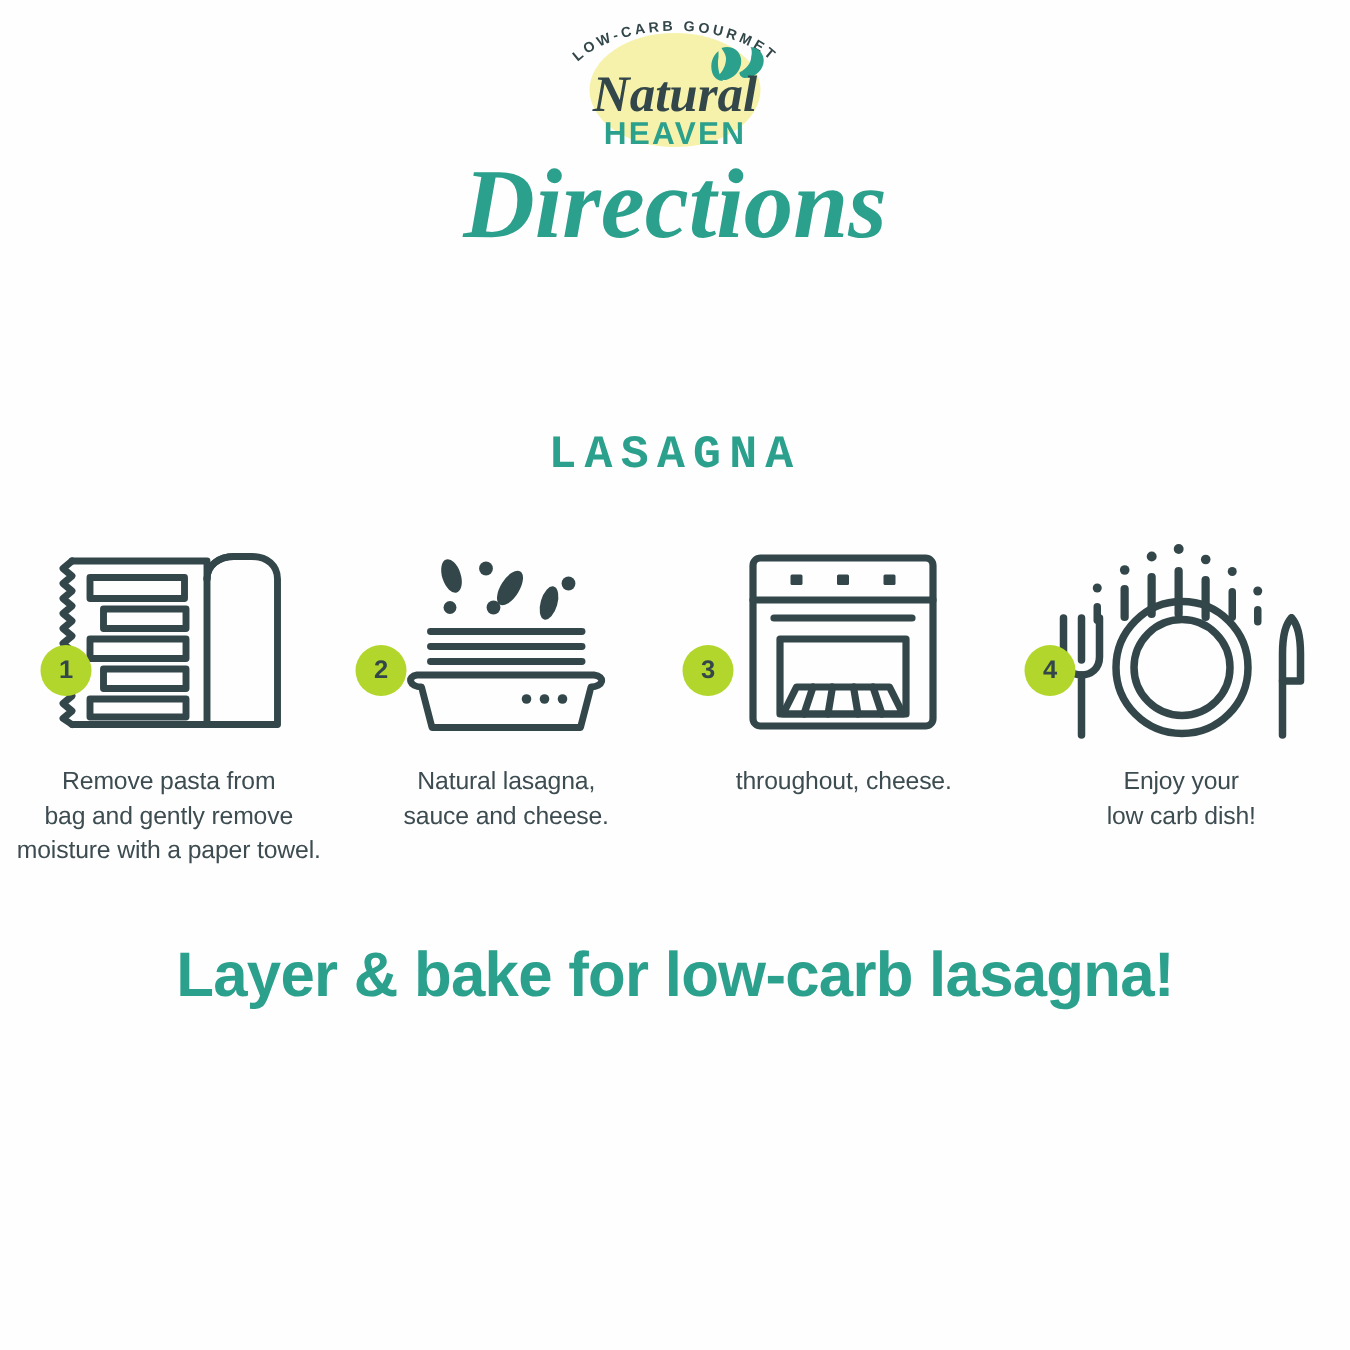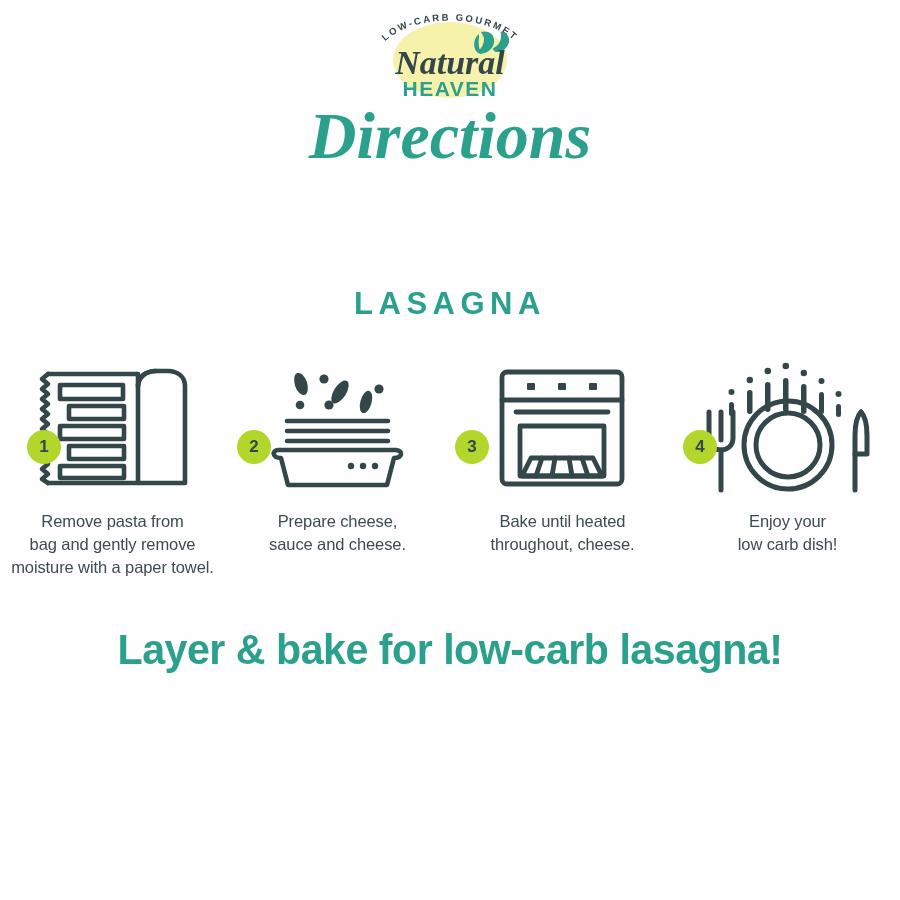--- a/index.html
+++ b/index.html
@@ -44,21 +44,21 @@
   }
   .directions-title svg { display:block; margin: 0 auto; }
 
   
   .recipe-name {
     position: absolute;
     left: 0;
     right: 0;
     top: 286px;
     text-align: center;
-    font-family: Liberation Sans, sans-serif;
+    font-family: Liberation Mono, monospace;
     font-weight: bold;
     font-size: 31px;
     letter-spacing: 5.5px;
     color: #2ba08c;
   }
 
   
   .steps {
     position: absolute;
     left: 0;
@@ -224,21 +224,21 @@
             <path d="M16,92 C8,92 6,85 13,84 L131,84 C139,85 137,92 129,92 L122,119 L23,119 Z"></path>
           </g>
           <g fill="#33474a">
             <circle cx="86" cy="100" r="3.2"></circle>
             <circle cx="98" cy="100" r="3.2"></circle>
             <circle cx="110" cy="100" r="3.2"></circle>
           </g>
         </svg>
       </div>
       <div class="caption">
-        <span class="line">Prepare cheese,</span>
+        <span class="line">Natural lasagna,</span>
         <span class="line">sauce and cheese.</span>
       </div>
     </div>
 
     <div class="step step-3">
       <div class="icon-wrap">
         <div class="badge">3</div>
         <svg width="130" height="120" viewBox="0 0 130 120">
           <g fill="none" stroke="#33474a" stroke-width="4.8" stroke-linejoin="round" stroke-linecap="round">
             <rect x="4" y="4" width="120" height="112" rx="5"></rect>
@@ -254,21 +254,20 @@
           <g fill="none" stroke="#33474a" stroke-width="4.8" stroke-linejoin="round" stroke-linecap="round">
             <path d="M33,90 L95,90 L104,108 L24,108 Z"></path>
             <line x1="44" y1="90" x2="38" y2="108"></line>
             <line x1="57" y1="90" x2="54" y2="108"></line>
             <line x1="71" y1="90" x2="74" y2="108"></line>
             <line x1="84" y1="90" x2="90" y2="108"></line>
           </g>
         </svg>
       </div>
       <div class="caption">
-        <span class="line">Bake until heated</span>
         <span class="line">throughout, cheese.</span>
       </div>
     </div>
 
     <div class="step step-4">
       <div class="icon-wrap">
         <div class="badge">4</div>
         <svg width="170" height="132" viewBox="0 0 170 132">
           <g fill="#33474a">
             <rect x="26" y="40" width="5" height="14" rx="2.5"></rect>

